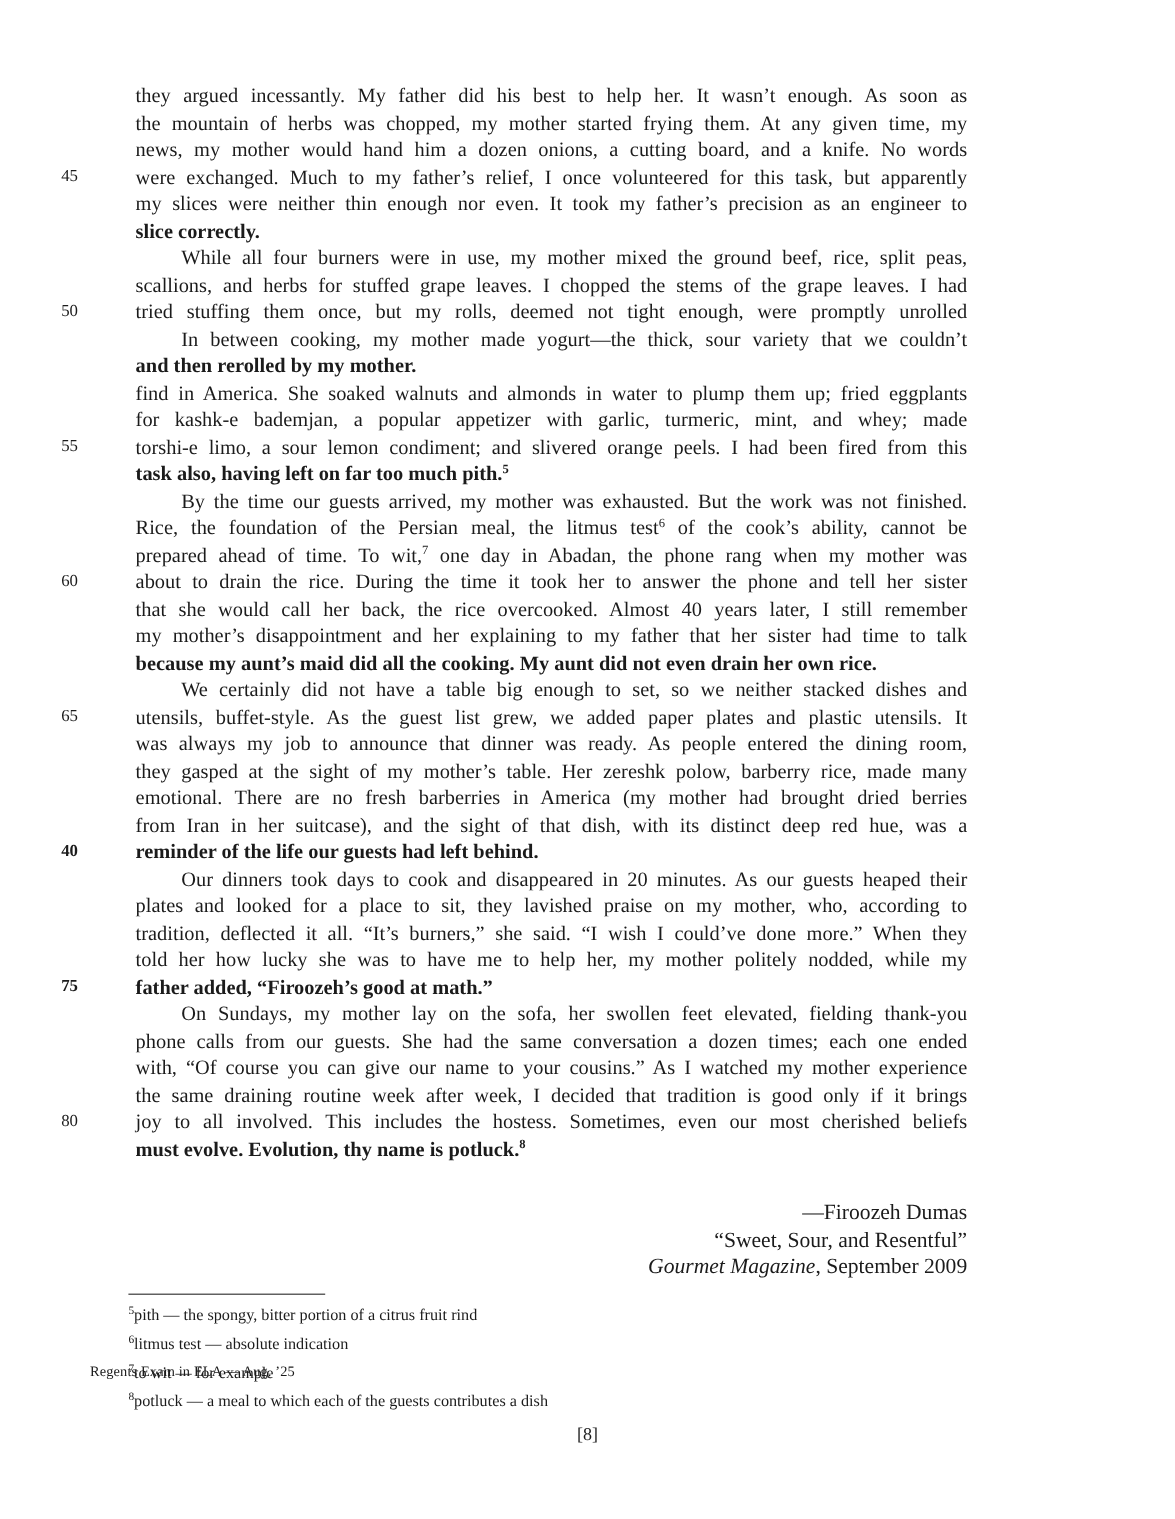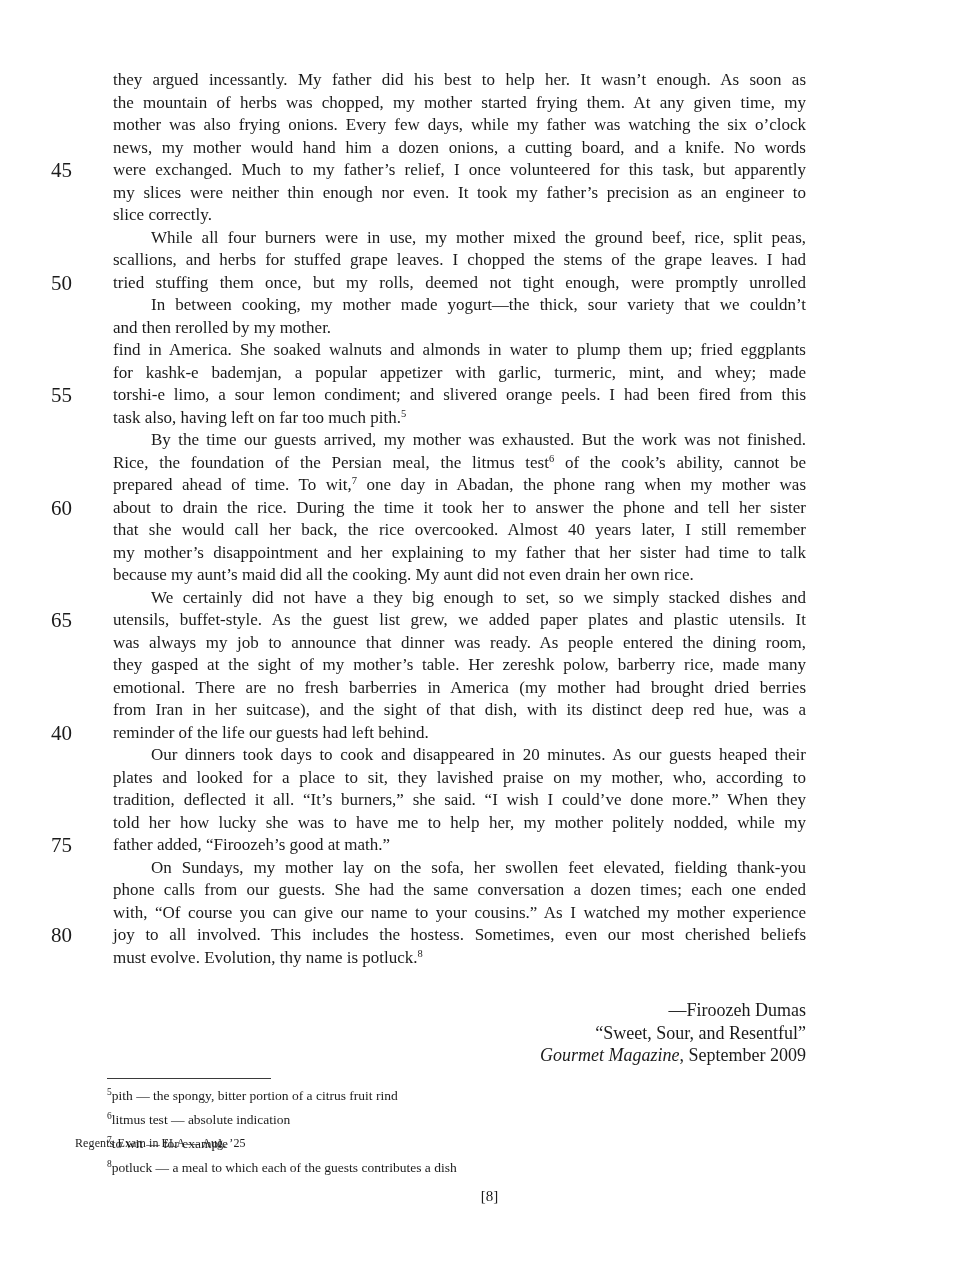--- a/index.html
+++ b/index.html
@@ -10,25 +10,25 @@
     color: #1b1b1b;
     -webkit-font-smoothing: antialiased;
   }
   .page { position: relative; width: 979px; height: 1234px; overflow: hidden; background: #fff; }
 
   .passage {
     position: absolute; top: 69px; left: 113px; width: 693px;
     font-size: 17px; line-height: 22.5px;
   }
   .line { position: relative; text-align: justify; text-align-last: justify; }
-  .line.last { text-align: left; text-align-last: left; }
+  .line.last { text-align: left; text-align-last: left; font-weight: bold; }
   .line.indent { text-indent: 38px; }
   .lnum {
     position: absolute; left: -62px; top: 0; width: 36px;
-    text-align: right; font-size: 21px; color: #1b1b1b;
+    text-align: right; font-size: 14px; color: #1b1b1b;
   }
   sup { font-size: 10.5px; line-height: 0; vertical-align: 6px; }
 
   .attribution {
     position: absolute; top: 999px; left: 113px; width: 693px;
     text-align: right; font-size: 18px; line-height: 22.5px;
   }
   .italic { font-style: italic; text-align: right; }
 
   .footnotes {
@@ -48,56 +48,56 @@
   }
 </style>
 </head>
 <body>
 
 <div class="page">
 
   <div class="passage" id="passage">
       <div class="line"><span>they argued incessantly. My father did his best to help her. It wasn’t enough. As soon as</span></div>
       <div class="line"><span>the mountain of herbs was chopped, my mother started frying them. At any given time, my</span></div>
-      <div class="line"><span>mother was also frying onions. Every few days, while my father was watching the six o’clock</span></div>
       <div class="line"><span>news, my mother would hand him a dozen onions, a cutting board, and a knife. No words</span></div>
       <div class="line"><span class="lnum">45</span><span>were exchanged. Much to my father’s relief, I once volunteered for this task, but apparently</span></div>
       <div class="line"><span>my slices were neither thin enough nor even. It took my father’s precision as an engineer to</span></div>
       <div class="line last"><span>slice correctly.</span></div>
       <div class="line indent"><span>While all four burners were in use, my mother mixed the ground beef, rice, split peas,</span></div>
       <div class="line"><span>scallions, and herbs for stuffed grape leaves. I chopped the stems of the grape leaves. I had</span></div>
       <div class="line"><span class="lnum">50</span><span>tried stuffing them once, but my rolls, deemed not tight enough, were promptly unrolled</span></div>
       <div class="line indent"><span>In between cooking, my mother made yogurt—the thick, sour variety that we couldn’t</span></div>
       <div class="line last"><span>and then rerolled by my mother.</span></div>
       <div class="line"><span>find in America. She soaked walnuts and almonds in water to plump them up; fried eggplants</span></div>
       <div class="line"><span>for kashk-e bademjan, a popular appetizer with garlic, turmeric, mint, and whey; made</span></div>
       <div class="line"><span class="lnum">55</span><span>torshi-e limo, a sour lemon condiment; and slivered orange peels. I had been fired from this</span></div>
       <div class="line last"><span>task also, having left on far too much pith.<sup>5</sup></span></div>
       <div class="line indent"><span>By the time our guests arrived, my mother was exhausted. But the work was not finished.</span></div>
       <div class="line"><span>Rice, the foundation of the Persian meal, the litmus test<sup>6</sup> of the cook’s ability, cannot be</span></div>
       <div class="line"><span>prepared ahead of time. To wit,<sup>7</sup> one day in Abadan, the phone rang when my mother was</span></div>
       <div class="line"><span class="lnum">60</span><span>about to drain the rice. During the time it took her to answer the phone and tell her sister</span></div>
       <div class="line"><span>that she would call her back, the rice overcooked. Almost 40 years later, I still remember</span></div>
       <div class="line"><span>my mother’s disappointment and her explaining to my father that her sister had time to talk</span></div>
       <div class="line last"><span>because my aunt’s maid did all the cooking. My aunt did not even drain her own rice.</span></div>
-      <div class="line indent"><span>We certainly did not have a they big enough to set, so we simply stacked dishes and</span></div>
+      <div class="line indent"><span>We certainly did not have a table big enough to set, so we neither stacked dishes and</span></div>
       <div class="line"><span class="lnum">65</span><span>utensils, buffet-style. As the guest list grew, we added paper plates and plastic utensils. It</span></div>
       <div class="line"><span>was always my job to announce that dinner was ready. As people entered the dining room,</span></div>
       <div class="line"><span>they gasped at the sight of my mother’s table. Her zereshk polow, barberry rice, made many</span></div>
       <div class="line"><span>emotional. There are no fresh barberries in America (my mother had brought dried berries</span></div>
       <div class="line"><span>from Iran in her suitcase), and the sight of that dish, with its distinct deep red hue, was a</span></div>
       <div class="line last"><span class="lnum">40</span><span>reminder of the life our guests had left behind.</span></div>
       <div class="line indent"><span>Our dinners took days to cook and disappeared in 20 minutes. As our guests heaped their</span></div>
       <div class="line"><span>plates and looked for a place to sit, they lavished praise on my mother, who, according to</span></div>
       <div class="line"><span>tradition, deflected it all. “It’s burners,” she said. “I wish I could’ve done more.” When they</span></div>
       <div class="line"><span>told her how lucky she was to have me to help her, my mother politely nodded, while my</span></div>
       <div class="line last"><span class="lnum">75</span><span>father added, “Firoozeh’s good at math.”</span></div>
       <div class="line indent"><span>On Sundays, my mother lay on the sofa, her swollen feet elevated, fielding thank-you</span></div>
       <div class="line"><span>phone calls from our guests. She had the same conversation a dozen times; each one ended</span></div>
       <div class="line"><span>with, “Of course you can give our name to your cousins.” As I watched my mother experience</span></div>
+      <div class="line"><span>the same draining routine week after week, I decided that tradition is good only if it brings</span></div>
       <div class="line"><span class="lnum">80</span><span>joy to all involved. This includes the hostess. Sometimes, even our most cherished beliefs</span></div>
       <div class="line last"><span>must evolve. Evolution, thy name is potluck.<sup>8</sup></span></div>
     </div>
 
   <div class="attribution">
     <div>—Firoozeh Dumas</div>
     <div>“Sweet, Sour, and Resentful”</div>
     <div><span class="italic">Gourmet Magazine</span><span>, September 2009</span></div>
   </div>
 

